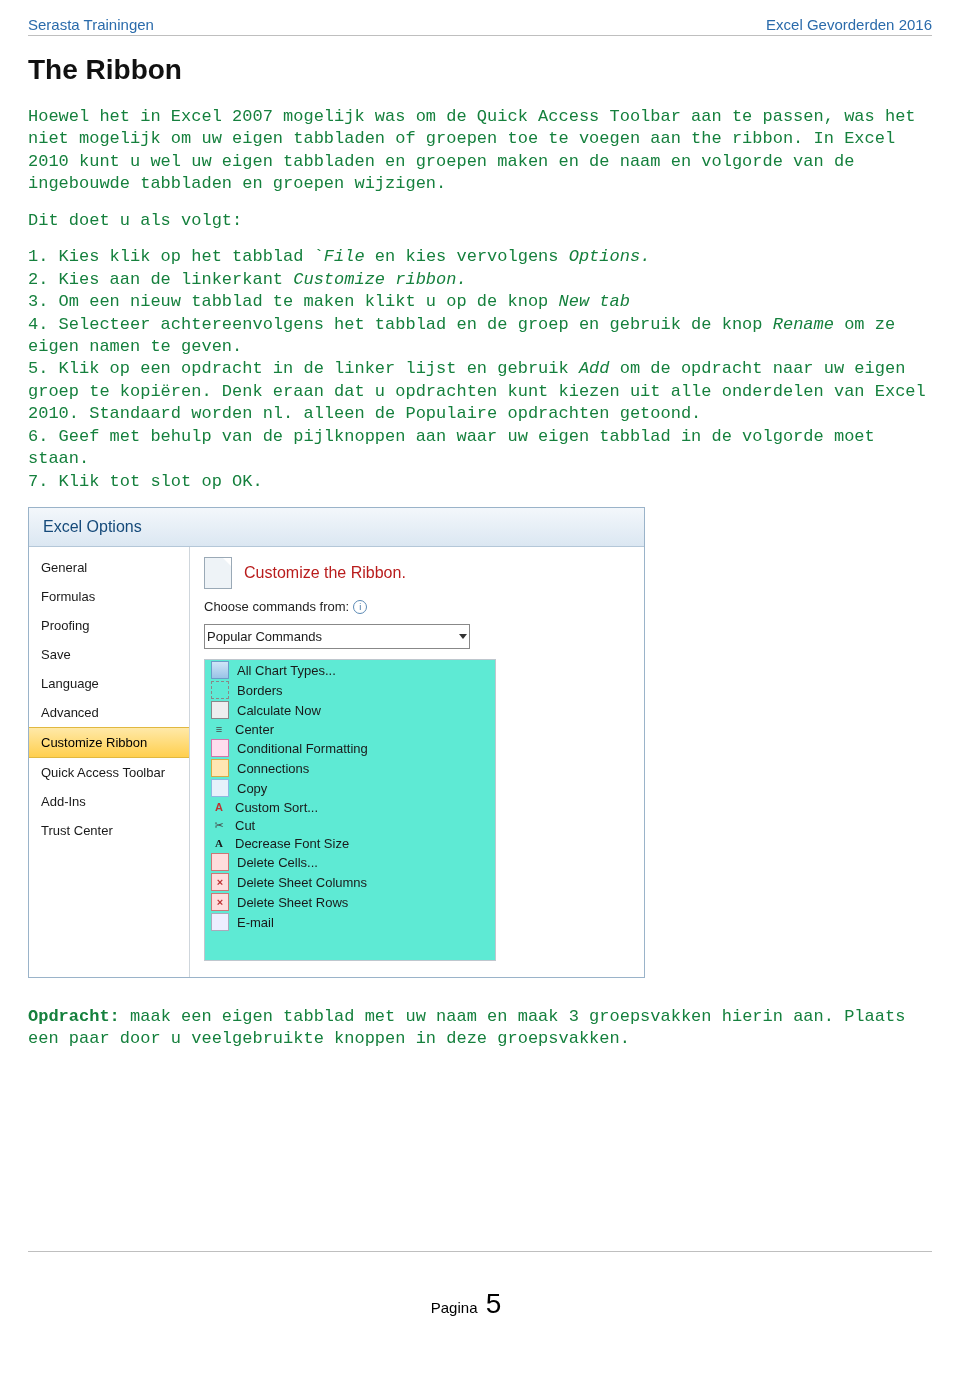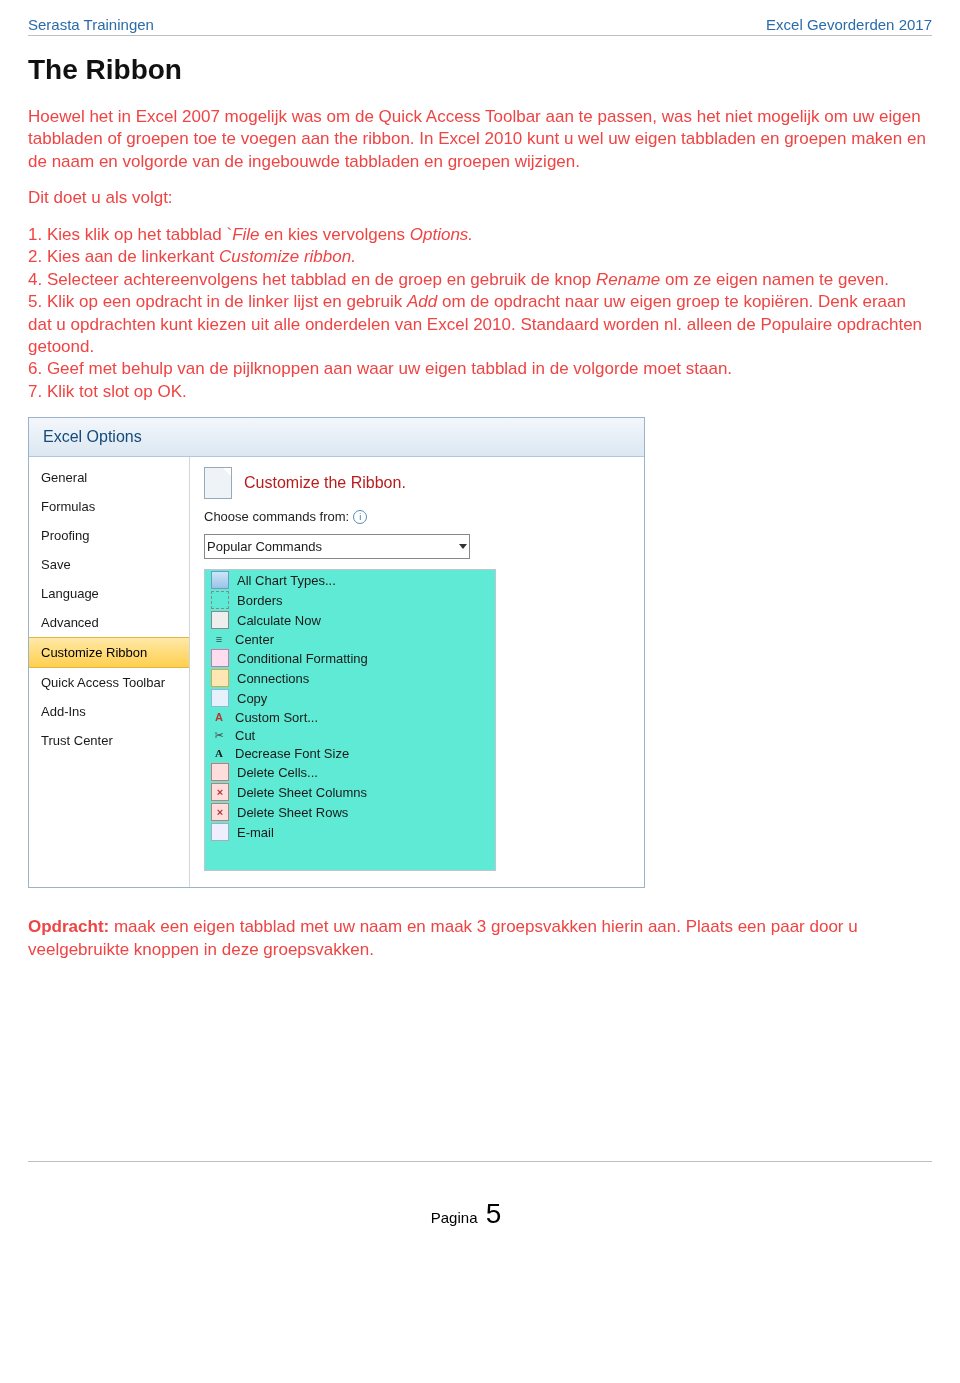--- a/index.html
+++ b/index.html
@@ -25,21 +25,22 @@
   h1.title {
     font-family: Liberation Sans, sans-serif;
     font-weight: bold;
     font-size: 28px;
     margin: 8px 0 20px 0;
     color: #111;
   }
   .body-text {
     font-size: 17px;
     line-height: 1.32;
-    color: #ef4444;
+    color: #15803d;
+    font-family: Liberation Mono, monospace;
   }
   .body-text p { margin: 0 0 14px 0; }
   .body-text .step { margin: 0; }
   .body-text .step-block { margin-bottom: 14px; }
   .italic { font-style: italic; }
   .bold { font-weight: bold; }
   .screenshot {
     margin-top: 10px;
     margin-bottom: 28px;
     border: 1px solid #9ab3c9;
@@ -191,35 +192,38 @@
     font-size: 28px;
     margin-left: 4px;
   }
 </style>
 </head>
 <body>
 
 <div class="page">
   <div class="topbar">
     <span>Serasta Trainingen</span>
-    <span>Excel Gevorderden 2017</span>
+    <span>Excel Gevorderden 2016</span>
   </div>
 
   <h1 class="title">The Ribbon</h1>
 
   <div class="body-text">
     <p>Hoewel het in Excel 2007 mogelijk was om de Quick Access Toolbar aan te passen, was het niet mogelijk om uw eigen tabbladen of groepen toe te voegen aan the ribbon. In Excel 2010 kunt u wel uw eigen tabbladen en groepen maken en de naam en volgorde van de ingebouwde tabbladen en groepen wijzigen.</p>
     <p>Dit doet u als volgt:</p>
 
     <div class="step-block">
       <div class="step">
         <span>1. Kies klik op het tabblad `</span><span class="italic">File</span><span> en kies vervolgens </span><span class="italic">Options.</span>
       </div>
       <div class="step">
         <span>2. Kies aan de linkerkant </span><span class="italic">Customize ribbon.</span>
+      </div>
+      <div class="step">
+        <span>3. Om een nieuw tabblad te maken klikt u op de knop </span><span class="italic">New tab</span>
       </div>
       <div class="step">
         <span>4. Selecteer achtereenvolgens het tabblad en de groep en gebruik de knop </span><span class="italic">Rename</span><span> om ze eigen namen te geven.</span>
       </div>
       <div class="step">
         <span>5. Klik op een opdracht in de linker lijst en gebruik </span><span class="italic">Add</span><span> om de opdracht naar uw eigen groep te kopiëren. Denk eraan dat u opdrachten kunt kiezen uit alle onderdelen van Excel 2010. Standaard worden nl. alleen de Populaire opdrachten getoond.</span>
       </div>
       <div class="step">6. Geef met behulp van de pijlknoppen aan waar uw eigen tabblad in de volgorde moet staan.</div>
       <div class="step">7. Klik tot slot op OK.</div>
     </div>

